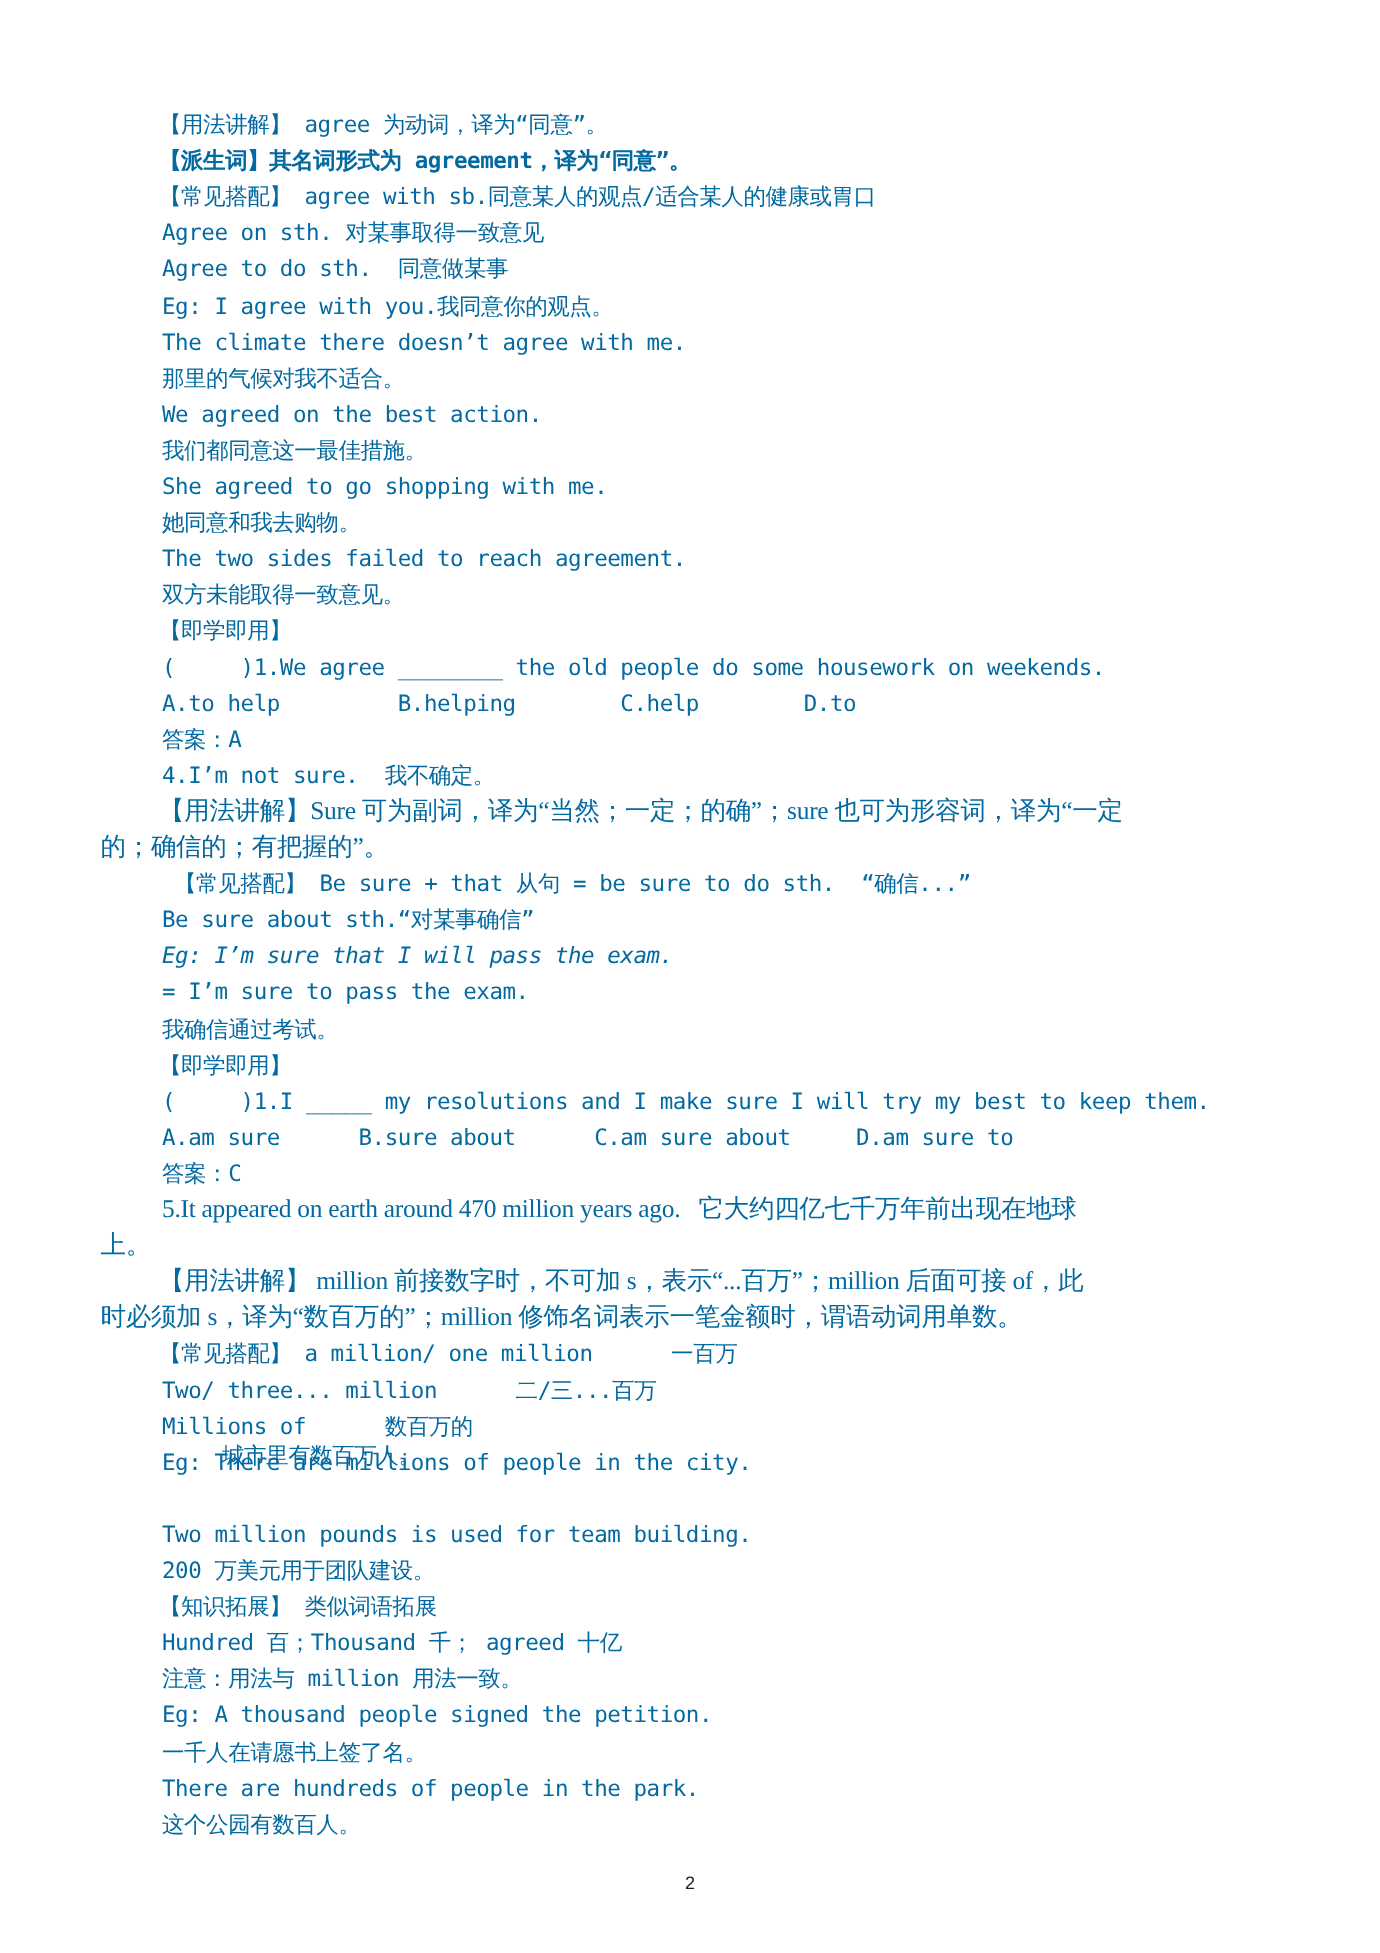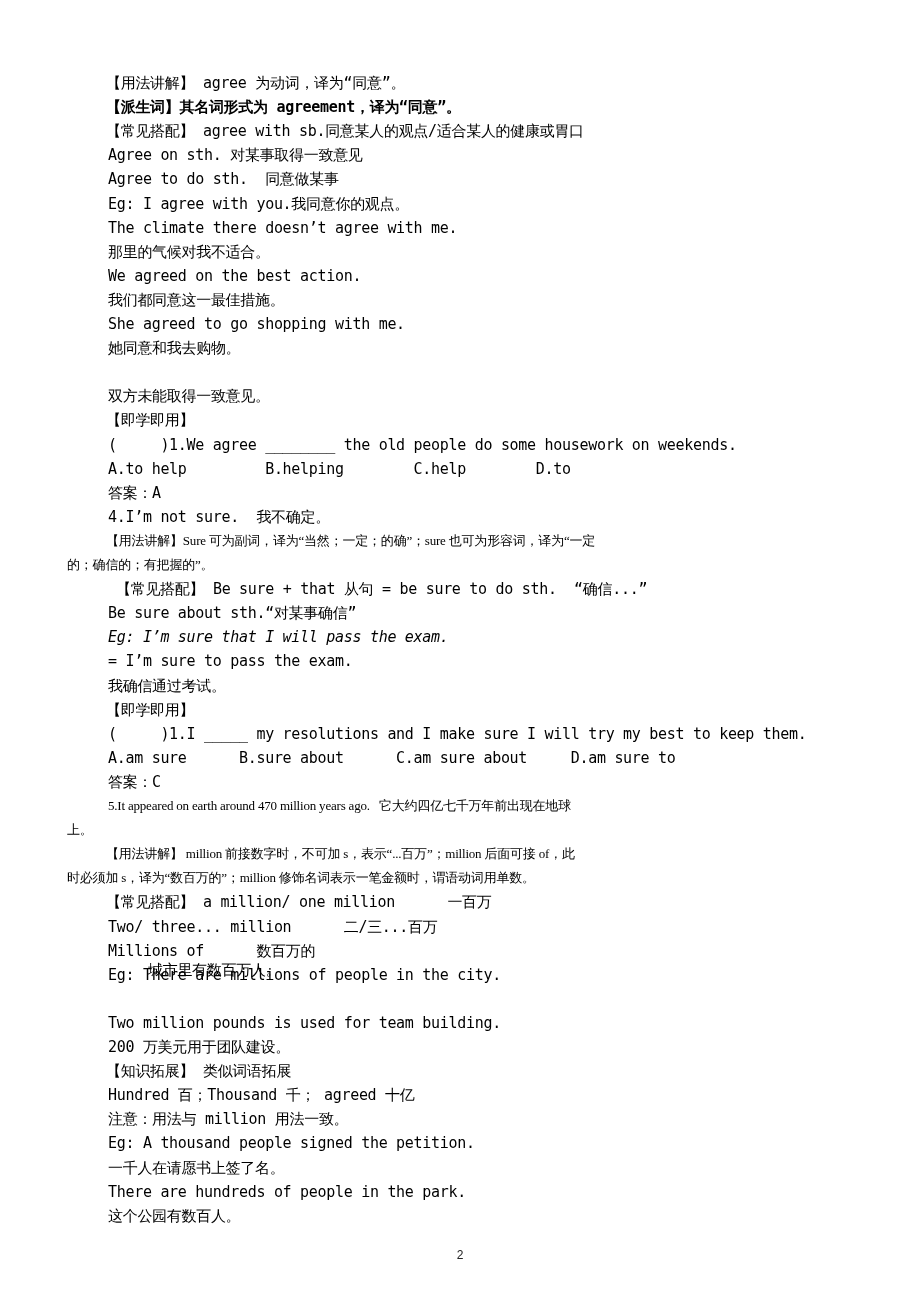--- a/index.html
+++ b/index.html
@@ -5,27 +5,27 @@
   html, body { margin: 0; padding: 0; background: #ffffff; }
   body { width: 920px; height: 1302px; position: relative; overflow: hidden; }
   .page { position: absolute; left: 0; top: 0; width: 920px; height: 1302px; background: #ffffff; }
   .line {
     position: absolute;
     left: 108px;
     height: 24px;
     line-height: 24px;
     font-family: "DejaVu Sans Mono", "Liberation Mono", monospace;
     font-size: 15px;
-    color: #000000;
+    color: #0369a1;
     white-space: pre;
     letter-spacing: -0.3px;
   }
   .line.head { left: 106px; }
   .line.cont { left: 67px; }
-  .line.prop { font-family: "Liberation Serif", "DejaVu Serif", serif; font-size: 13px; letter-spacing: -0.2px; }
+  .line.prop { font-family: "Liberation Serif", "DejaVu Serif", serif; font-size: 17px; letter-spacing: -0.2px; }
   .page-number {
     position: absolute; left: 450px; top: 1248px; width: 20px; text-align: center;
     font-family: "Liberation Sans", "DejaVu Sans", sans-serif; font-size: 12px; color: #222;
   }
 </style>
 </head>
 <body>
 
 <div class="page" id="page">
   <div class="page-number">2</div>
@@ -34,20 +34,21 @@
     <div class="line head" style="top: 119px;">【常见搭配】 agree with sb.同意某人的观点/适合某人的健康或胃口</div>
     <div class="line" style="top: 143px;">Agree on sth. 对某事取得一致意见</div>
     <div class="line" style="top: 167px;">Agree to do sth.  同意做某事</div>
     <div class="line" style="top: 192px;">Eg: I agree with you.我同意你的观点。</div>
     <div class="line" style="top: 216px;">The climate there doesn’t agree with me.</div>
     <div class="line" style="top: 240px;">那里的气候对我不适合。</div>
     <div class="line" style="top: 264px;">We agreed on the best action.</div>
     <div class="line" style="top: 288px;">我们都同意这一最佳措施。</div>
     <div class="line" style="top: 312px;">She agreed to go shopping with me.</div>
     <div class="line" style="top: 336px;">她同意和我去购物。</div>
+    <div class="line" style="top: 360px;">The two sides failed to reach agreement.</div>
     <div class="line" style="top: 384px;">双方未能取得一致意见。</div>
     <div class="line head" style="top: 408px;">【即学即用】</div>
     <div class="line" style="top: 433px;">(     )1.We agree ________ the old people do some housework on weekends.</div>
     <div class="line" style="top: 457px;">A.to help         B.helping        C.help        D.to</div>
     <div class="line" style="top: 481px;">答案：A</div>
     <div class="line" style="top: 505px;">4.I’m not sure.  我不确定。</div>
     <div class="line head prop" style="top: 529px;">【用法讲解】Sure 可为副词，译为“当然；一定；的确”；sure 也可为形容词，译为“一定</div>
     <div class="line cont prop" style="top: 553px;">的；确信的；有把握的”。</div>
     <div class="line head" style="top: 577px; margin-left: 10px;">【常见搭配】 Be sure + that 从句 = be sure to do sth.  “确信...”</div>
     <div class="line" style="top: 601px;">Be sure about sth.“对某事确信”</div>

